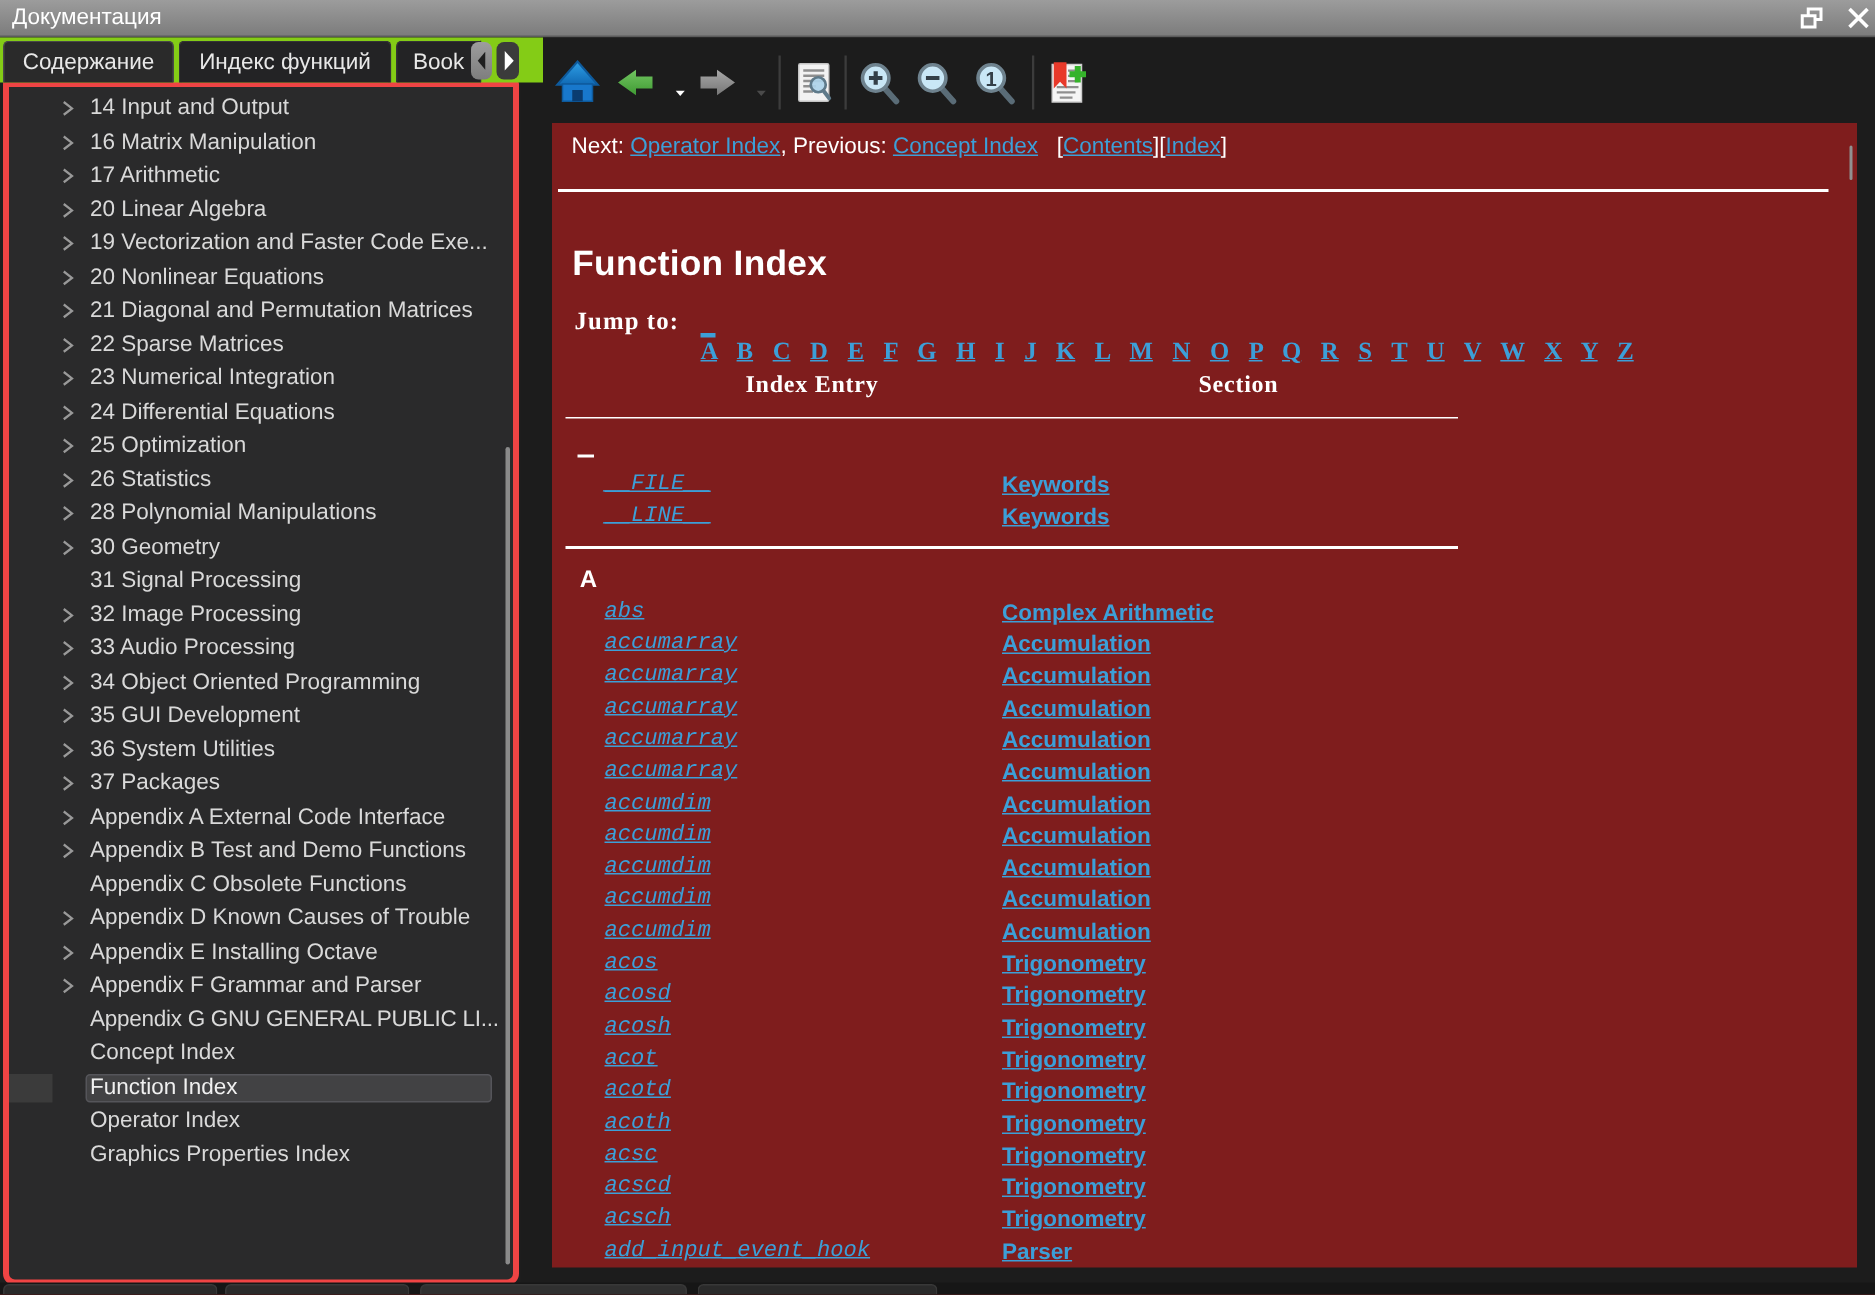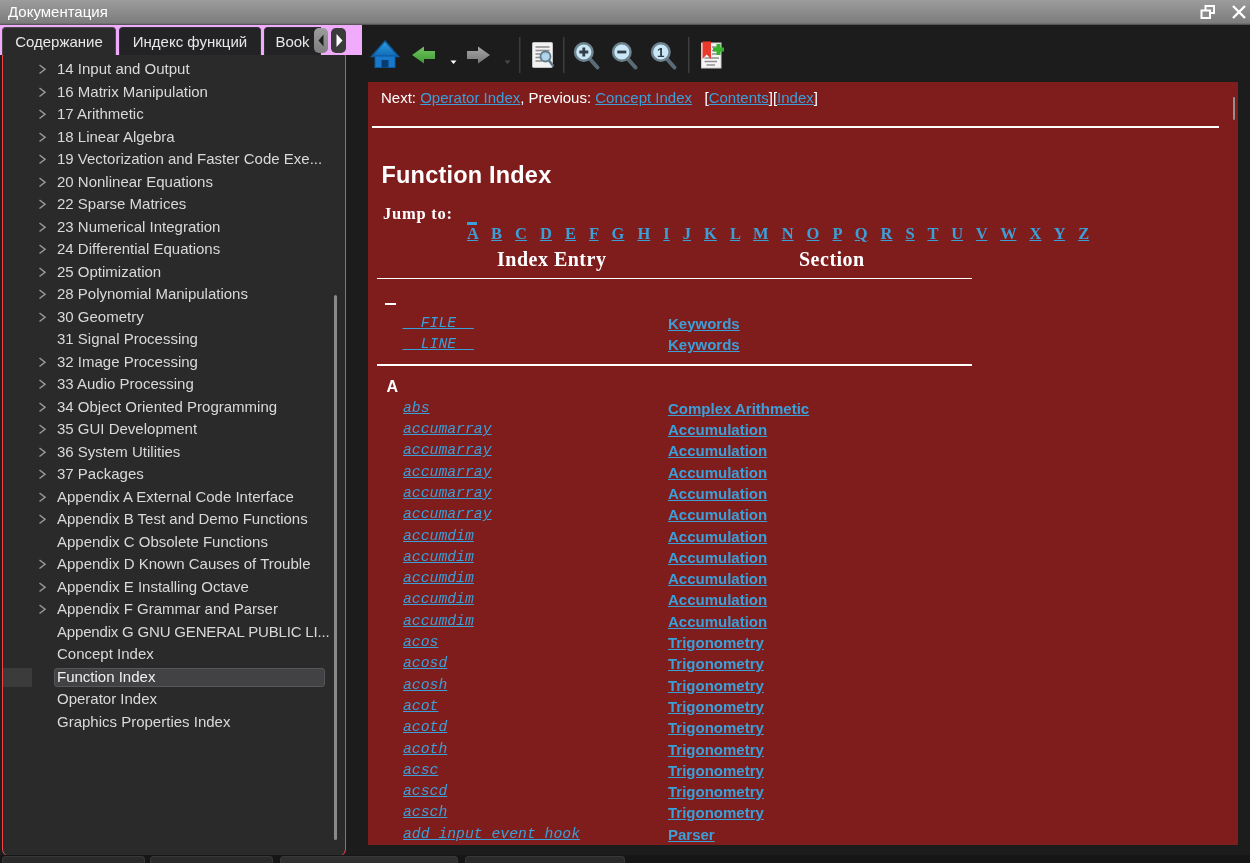--- a/index.html
+++ b/index.html
@@ -6,50 +6,50 @@
 html,body { width:1250px; height:863px; overflow:hidden; }
 body { background:#1e1e1e; font-family:"Liberation Sans", sans-serif; position:relative; }
 .titlebar {
   position:absolute; left:0; top:0; width:1250px; height:25px;
   background:linear-gradient(#9c9c9c, #7d7d7d 92%, #4a4a4a);
   color:#ffffff; font-size:15px;
 }
 .titlebar .title { position:absolute; left:8px; top:3px; }
 .winbtn { position:absolute; top:0; }
 
-.tabbar { position:absolute; left:0; top:25px; width:362px; height:30px; background:#f0abfc; z-index:5; }
+.tabbar { position:absolute; left:0; top:25px; width:362px; height:30px; background:#84cc16; z-index:5; }
 .tab { position:absolute; top:2px; height:28px; font-size:15px; color:#e8e8e8;
   text-align:center; line-height:27px; background:#232323;
   border:1px solid #3a3a3a; border-bottom:none; border-radius:4px 4px 0 0; }
 .tab.active { background:#2a2a2a; border-color:#484848; }
 .tab.inactive { background:#232325; border-color:#333335; }
 .scrollbtn { position:absolute; top:3px; width:18px; height:26px; border-radius:3px; }
 
 .sidebar { position:absolute; left:2px; top:54px; width:344px; height:803px;
-  background:#2a2a2b; border:1px solid #ef4444; border-radius:2px 2px 8px 8px; overflow:hidden; }
+  background:#2a2a2b; border:4px solid #ef4444; border-radius:2px 2px 8px 8px; overflow:hidden; }
 .tree { position:absolute; left:0; top:3px; width:100%; }
 .trow { position:relative; height:22.5px; color:#d9d9d9; font-size:15px; line-height:22.5px; white-space:nowrap; }
 .trow .chev { position:absolute; left:32px; top:4px; width:14px; height:14px; }
 .trow .lbl { position:absolute; left:54px; top:0; }
 .trow.sel .lbl { color:#f0f0f0; }
 .selbar1 { position:absolute; left:-1px; width:30px; height:19px; background:#3b3b3b; }
 .selbar2 { position:absolute; left:51px; width:271px; height:19px; background:#424244; border:1px solid #55555a; border-radius:3px; }
 .sb-thumb { position:absolute; background:#8a8a8a; border-radius:2px; }
 
 .toolbar { position:absolute; left:347px; top:25px; width:903px; height:838px; background:#1c1c1c; }
 
 .pane { position:absolute; left:368px; top:82px; width:870px; height:763px;
   background:#7f1d1d; border-radius:0; overflow:hidden; color:#ffffff; }
 .pane a { color:#3c9fd8; text-decoration:underline; }
 .nav { position:absolute; left:13px; top:7px; font-size:15px; }
 .hr1 { position:absolute; left:4px; top:44px; width:847px; height:2px; background:#ffffff; }
 h1 { position:absolute; left:13.5px; top:80px; font-size:23.5px; color:#ffffff; font-weight:bold; letter-spacing:0.2px; }
 .jump { position:absolute; left:15px; top:122px; font-family:"Liberation Serif", serif; font-size:16.5px; font-weight:bold; letter-spacing:0.75px; }
 .alpha { position:absolute; left:99px; top:141.5px; width:740px; font-family:"Liberation Serif", serif; font-size:16.5px; font-weight:bold; word-spacing:8.9px; }
-.thead { position:absolute; top:166px; font-family:"Liberation Serif", serif; font-size:20px; font-weight:bold; letter-spacing:0.5px; }
+.thead { position:absolute; top:166px; font-family:"Liberation Serif", serif; font-size:16px; font-weight:bold; letter-spacing:0.5px; }
 .hr2 { position:absolute; left:9px; width:595px; height:1.6px; background:#ffffff; }
 .letter { position:absolute; left:18.5px; font-size:16px; font-weight:bold; }
 .entry { position:absolute; left:35px; font-size:14.75px; font-family:"Liberation Mono", monospace; font-style:italic; }
 .sect { position:absolute; left:300px; font-size:15px;font-weight:bold; }
 .pane-thumb { position:absolute; right:3px; width:2.5px; background:#909090; border-radius:2px; }
 
 .stub { position:absolute; height:7px; background:#2a2a2a; border:1px solid #383838; border-bottom:none; border-radius:4px 4px 0 0; }
 </style>
 </head>
 <body>
@@ -97,57 +97,69 @@
       <div class="trow">
         <svg class="chev" viewBox="0 0 14 14">
           <path d="M4.5 3 L10 7.25 L4.5 11.5" fill="none" stroke="#999999" stroke-width="1.5"></path>
         </svg>
         <span class="lbl">17 Arithmetic</span>
       </div>
       <div class="trow">
         <svg class="chev" viewBox="0 0 14 14">
           <path d="M4.5 3 L10 7.25 L4.5 11.5" fill="none" stroke="#999999" stroke-width="1.5"></path>
         </svg>
-        <span class="lbl">18 Linear Algebra</span>
+        <span class="lbl">20 Linear Algebra</span>
       </div>
       <div class="trow">
         <svg class="chev" viewBox="0 0 14 14">
           <path d="M4.5 3 L10 7.25 L4.5 11.5" fill="none" stroke="#999999" stroke-width="1.5"></path>
         </svg>
         <span class="lbl">19 Vectorization and Faster Code Exe...</span>
       </div>
       <div class="trow">
         <svg class="chev" viewBox="0 0 14 14">
           <path d="M4.5 3 L10 7.25 L4.5 11.5" fill="none" stroke="#999999" stroke-width="1.5"></path>
         </svg>
         <span class="lbl">20 Nonlinear Equations</span>
       </div>
       <div class="trow">
         <svg class="chev" viewBox="0 0 14 14">
           <path d="M4.5 3 L10 7.25 L4.5 11.5" fill="none" stroke="#999999" stroke-width="1.5"></path>
         </svg>
+        <span class="lbl">21 Diagonal and Permutation Matrices</span>
+      </div>
+      <div class="trow">
+        <svg class="chev" viewBox="0 0 14 14">
+          <path d="M4.5 3 L10 7.25 L4.5 11.5" fill="none" stroke="#999999" stroke-width="1.5"></path>
+        </svg>
         <span class="lbl">22 Sparse Matrices</span>
       </div>
       <div class="trow">
         <svg class="chev" viewBox="0 0 14 14">
           <path d="M4.5 3 L10 7.25 L4.5 11.5" fill="none" stroke="#999999" stroke-width="1.5"></path>
         </svg>
         <span class="lbl">23 Numerical Integration</span>
       </div>
       <div class="trow">
         <svg class="chev" viewBox="0 0 14 14">
           <path d="M4.5 3 L10 7.25 L4.5 11.5" fill="none" stroke="#999999" stroke-width="1.5"></path>
         </svg>
         <span class="lbl">24 Differential Equations</span>
       </div>
       <div class="trow">
         <svg class="chev" viewBox="0 0 14 14">
           <path d="M4.5 3 L10 7.25 L4.5 11.5" fill="none" stroke="#999999" stroke-width="1.5"></path>
         </svg>
         <span class="lbl">25 Optimization</span>
+      </div>
+      <div class="trow">
+        <svg class="chev" viewBox="0 0 14 14">
+          <path d="M4.5 3 L10 7.25 L4.5 11.5" fill="none" stroke="#999999" stroke-width="1.5"></path>
+        </svg>
+        <span class="lbl">26 Statistics</span>
       </div>
       <div class="trow">
         <svg class="chev" viewBox="0 0 14 14">
           <path d="M4.5 3 L10 7.25 L4.5 11.5" fill="none" stroke="#999999" stroke-width="1.5"></path>
         </svg>
         <span class="lbl">28 Polynomial Manipulations</span>
       </div>
       <div class="trow">
         <svg class="chev" viewBox="0 0 14 14">
           <path d="M4.5 3 L10 7.25 L4.5 11.5" fill="none" stroke="#999999" stroke-width="1.5"></path>

